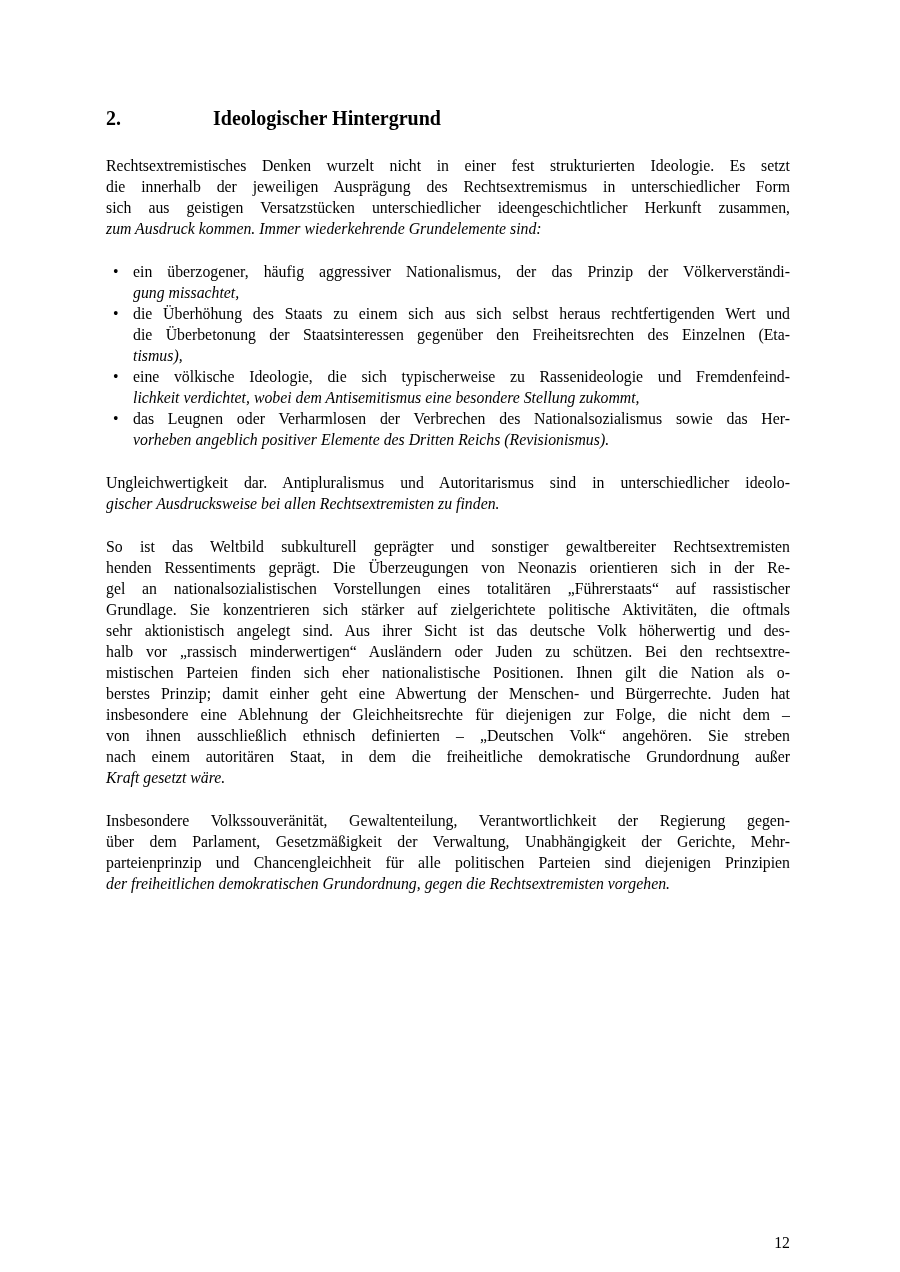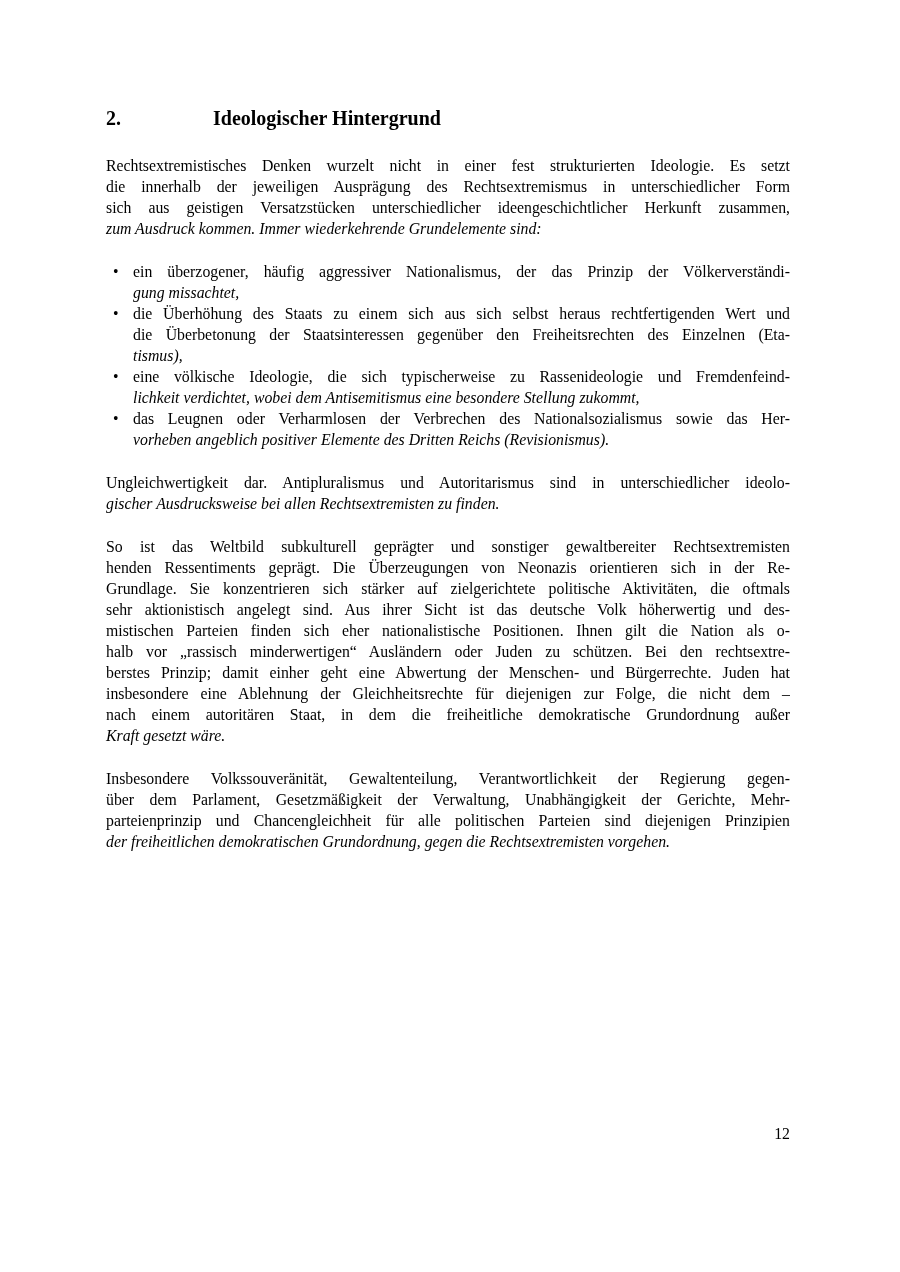--- a/index.html
+++ b/index.html
@@ -54,21 +54,21 @@
   }
   .bullet-marker {
     position: absolute;
     left: 7px;
     top: 0;
     line-height: 21px;
   }
   .page-footer {
     position: absolute;
     left: 106px;
-    top: 1123px;
+    top: 1232px;
     width: 684px;
     text-align: right;
     line-height: 21px;
   }
 </style>
 </head>
 <body>
 
 <div class="page">
   <div class="content">
@@ -106,26 +106,28 @@
             <div class="line last">vorheben angeblich positiver Elemente des Dritten Reichs (Revisionismus).</div>
           </div>
         </div>
         <div class="block">
           <div class="line">Ungleichwertigkeit dar. Antipluralismus und Autoritarismus sind in unterschiedlicher ideolo-</div>
           <div class="line last">gischer Ausdrucksweise bei allen Rechtsextremisten zu finden.</div>
         </div>
         <div class="block">
           <div class="line">So ist das Weltbild subkulturell geprägter und sonstiger gewaltbereiter Rechtsextremisten</div>
           <div class="line">henden Ressentiments geprägt. Die Überzeugungen von Neonazis orientieren sich in der Re-</div>
+          <div class="line">gel an nationalsozialistischen Vorstellungen eines totalitären „Führerstaats“ auf rassistischer</div>
           <div class="line">Grundlage. Sie konzentrieren sich stärker auf zielgerichtete politische Aktivitäten, die oftmals</div>
           <div class="line">sehr aktionistisch angelegt sind. Aus ihrer Sicht ist das deutsche Volk höherwertig und des-</div>
+          <div class="line">halb vor „rassisch minderwertigen“ Ausländern oder Juden zu schützen. Bei den rechtsextre-</div>
           <div class="line">mistischen Parteien finden sich eher nationalistische Positionen. Ihnen gilt die Nation als o-</div>
-          <div class="line">halb vor „rassisch minderwertigen“ Ausländern oder Juden zu schützen. Bei den rechtsextre-</div>
           <div class="line">berstes Prinzip; damit einher geht eine Abwertung der Menschen- und Bürgerrechte. Juden hat</div>
           <div class="line">insbesondere eine Ablehnung der Gleichheitsrechte für diejenigen zur Folge, die nicht dem –</div>
+          <div class="line">von ihnen ausschließlich ethnisch definierten – „Deutschen Volk“ angehören. Sie streben</div>
           <div class="line">nach einem autoritären Staat, in dem die freiheitliche demokratische Grundordnung außer</div>
           <div class="line last">Kraft gesetzt wäre.</div>
         </div>
         <div class="block">
           <div class="line">Insbesondere Volkssouveränität, Gewaltenteilung, Verantwortlichkeit der Regierung gegen-</div>
           <div class="line">über dem Parlament, Gesetzmäßigkeit der Verwaltung, Unabhängigkeit der Gerichte, Mehr-</div>
           <div class="line">parteienprinzip und Chancengleichheit für alle politischen Parteien sind diejenigen Prinzipien</div>
           <div class="line last">der freiheitlichen demokratischen Grundordnung, gegen die Rechtsextremisten vorgehen.</div>
         </div>
       </div>

